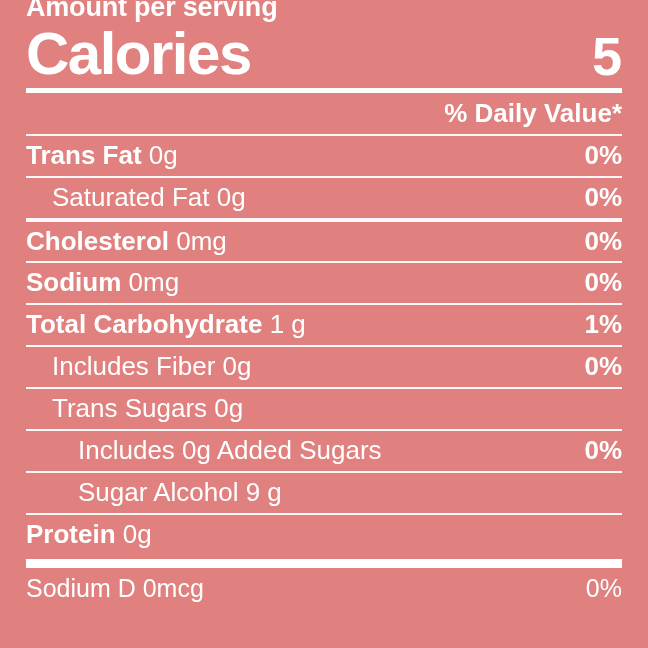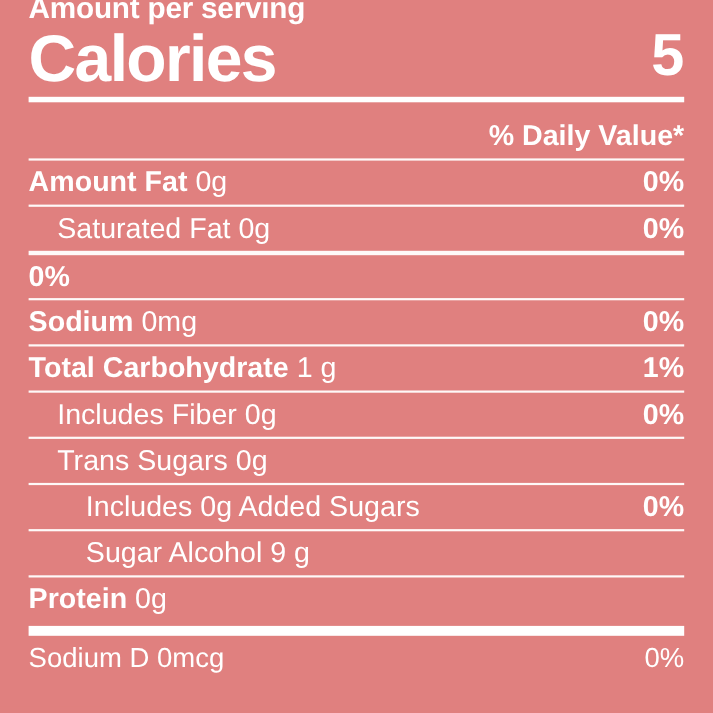--- a/index.html
+++ b/index.html
@@ -17,21 +17,21 @@
   .label {
     position: relative;
     width: 648px;
     height: 648px;
     box-sizing: border-box;
     padding: 0 26px;
     background: #e0807f;
   }
   .row {
     display: flex;
-    align-items: flex-start;
+    align-items: flex-end;
     justify-content: space-between;
     width: 100%;
     box-sizing: border-box;
   }
   
   .amount-per-serving {
     font-size: 27px;
     font-weight: bold;
     letter-spacing: -0.2px;
     line-height: 1.0;
@@ -69,21 +69,21 @@
   .rule-thin {
     height: 2px;
     background: #ffffff;
     width: 100%;
     opacity: 0.95;
   }
   .dv-header {
     text-align: right;
     font-size: 26px;
     font-weight: bold;
-    padding: 16px 0 6px 0;
+    padding: 6px 0 6px 0;
     line-height: 1.1;
   }
   .nutrient {
     padding: 5px 0 5px 0;
     font-size: 26px;
     line-height: 1.15;
   }
   .nutrient .name b {
     font-weight: bold;
   }
@@ -119,34 +119,35 @@
     <span class="calories-value">5</span>
   </div>
 
   <div class="rule-medium"></div>
 
   <div class="dv-header">% Daily Value*</div>
 
   <div class="rule-thin"></div>
 
   <div class="row nutrient">
-    <span class="name"><b>Amount Fat</b><span> 0g</span></span>
+    <span class="name"><b>Trans Fat</b><span> 0g</span></span>
     <span class="pct">0%</span>
   </div>
   <div class="rule-thin"></div>
 
   <div class="row nutrient indent-1">
     <span class="name">Saturated Fat 0g</span>
     <span class="pct">0%</span>
   </div>
   <div class="rule-thin"></div>
 
   <div class="rule-thin"></div>
 
   <div class="row nutrient">
+    <span class="name"><b>Cholesterol</b><span>  0mg</span></span>
     <span class="pct">0%</span>
   </div>
   <div class="rule-thin"></div>
 
   <div class="row nutrient">
     <span class="name"><b>Sodium</b><span>  0mg</span></span>
     <span class="pct">0%</span>
   </div>
   <div class="rule-thin"></div>
 

